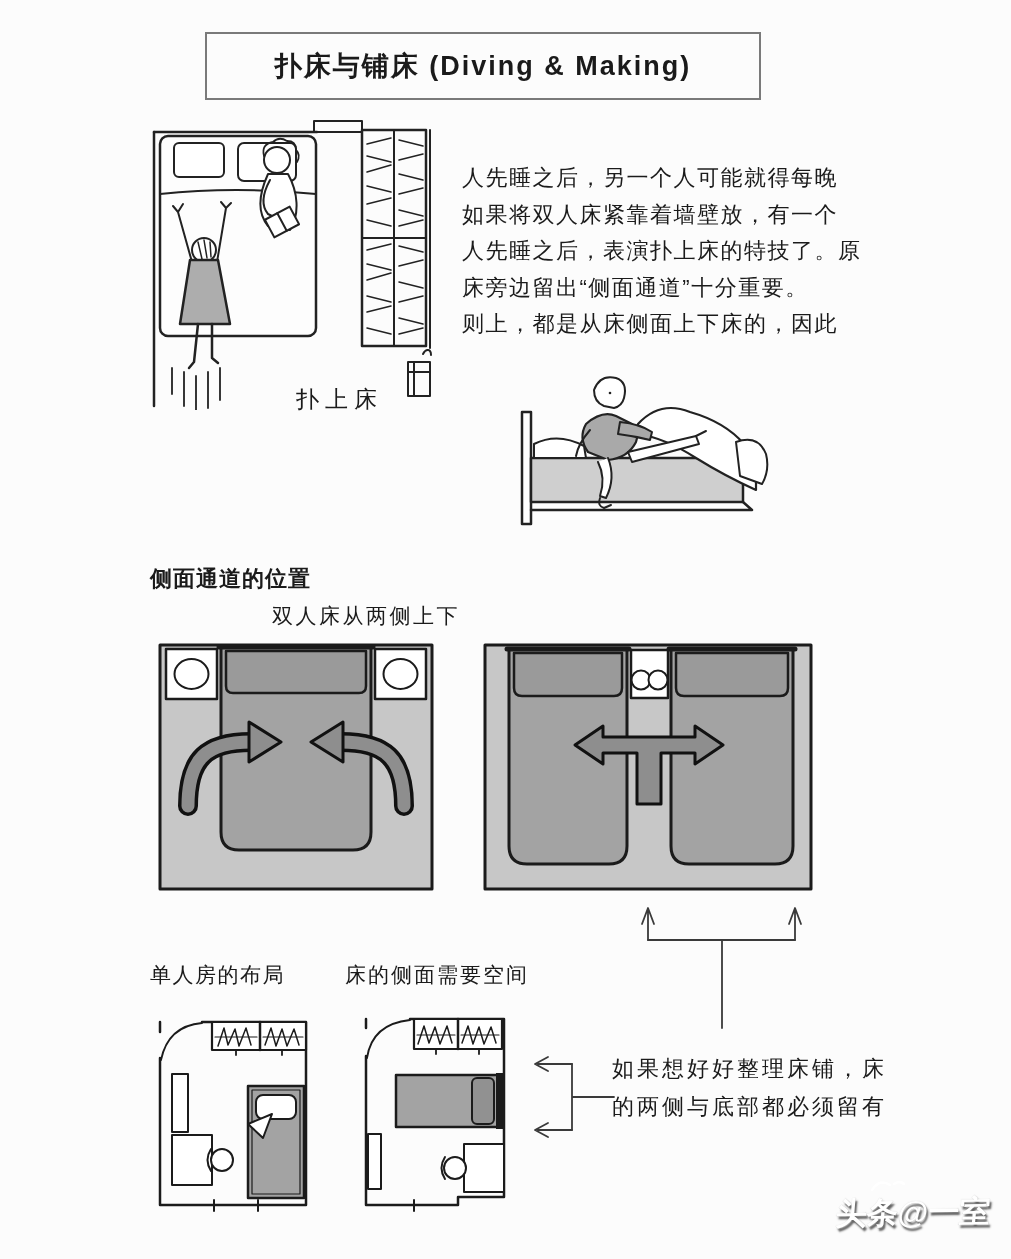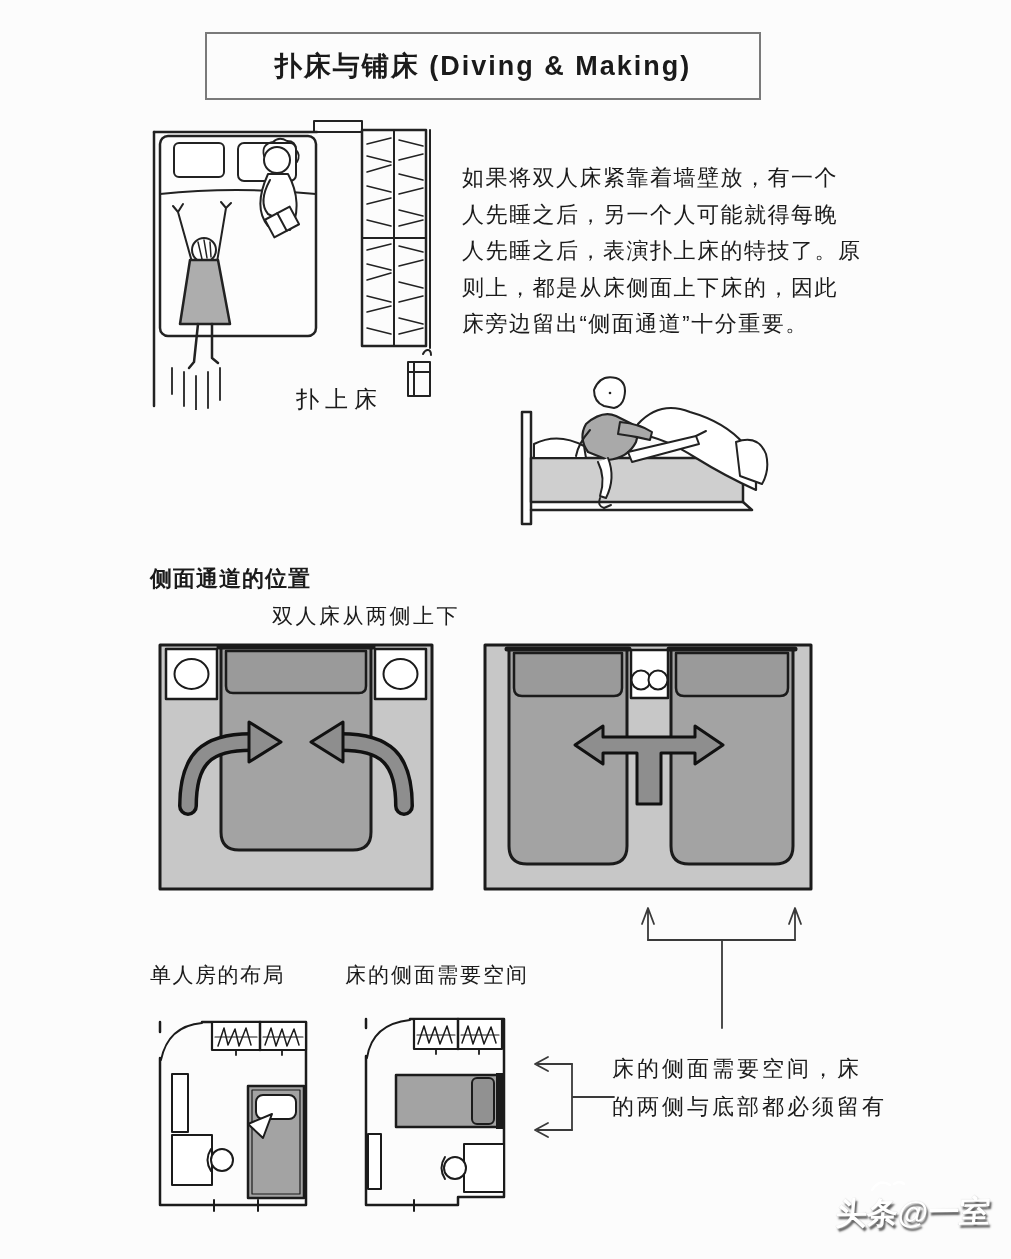--- a/index.html
+++ b/index.html
@@ -86,25 +86,25 @@
         <path d="M50,150 L78,150 L90,214 L40,214 Z" fill="#adadad" stroke-width="2.5"></path>
         <path d="M58,214 L54,252 M54,252 L49,258 M72,214 L72,248 M72,248 L78,253" stroke-width="2.5"></path>
         <path d="M32,258 L32,284 M44,262 L44,296 M56,266 L56,302 M68,262 L68,298 M80,258 L80,290" stroke-width="1.8"></path>
       </g>
     </g>
   </svg>
 
   <div class="caption" style="left:296px;top:384px">扑上床</div>
 
   <div class="para">
+    <div class="pline">人先睡之后，另一个人可能就得每晚</div>
     <div class="pline">如果将双人床紧靠着墙壁放，有一个</div>
-    <div class="pline">人先睡之后，另一个人可能就得每晚</div>
     <div class="pline">人先睡之后，表演扑上床的特技了。原</div>
+    <div class="pline">床旁边留出“侧面通道”十分重要。</div>
     <div class="pline">则上，都是从床侧面上下床的，因此</div>
-    <div class="pline">床旁边留出“侧面通道”十分重要。</div>
   </div>
 
   <svg class="abs" style="left:500px;top:372px" width="330" height="155" viewBox="0 0 330 155">
     <g stroke="#222" fill="none" stroke-width="2" stroke-linecap="round" stroke-linejoin="round">
       <rect x="22" y="40" width="9" height="112" fill="#fff" stroke-width="2.5"></rect>
       <rect x="31" y="86" width="212" height="44" fill="#cfcfcf" stroke-width="2.5"></rect>
       <path d="M31,138 L252,138 M243,130 L252,138" stroke-width="2.5"></path>
       <path d="M34,72 Q58,60 84,74 L86,86 L34,86 Z" fill="#fff"></path>
       <path d="M138,52 Q160,28 190,40 Q225,50 244,72 Q258,86 256,104 L256,118 Q225,104 196,86 Q165,66 138,62 Z" fill="#fff" stroke-width="2.2"></path>
       <path d="M236,70 Q258,62 266,82 Q270,98 262,112 L240,104 Z" fill="#fff"></path>
@@ -242,21 +242,21 @@
 
   <svg class="abs" style="left:524px;top:1050px" width="92" height="92" viewBox="0 0 92 92">
     <g stroke="#3a3a3a" stroke-width="1.8" fill="none" stroke-linecap="round" stroke-linejoin="round">
       <path d="M48,14 L48,80 M48,47 L90,47"></path>
       <path d="M48,14 L14,14 M24,7 L11,14 L24,21"></path>
       <path d="M48,80 L14,80 M24,73 L11,80 L24,87"></path>
     </g>
   </svg>
 
   <div class="note">
-    <div class="nline">床的侧面需要空间，床</div>
+    <div class="nline">如果想好好整理床铺，床</div>
     <div class="nline">的两侧与底部都必须留有</div>
   </div>
 
   <svg class="abs" style="left:868px;top:1176px" width="40" height="20" viewBox="0 0 40 20">
     <path d="M4,14 Q12,2 22,9 M26,8 Q32,4 36,8" stroke="#fff" stroke-width="2.5" fill="none" stroke-linecap="round"></path>
   </svg>
   <div class="watermark">头条@一室</div>
 
 </div>
 

